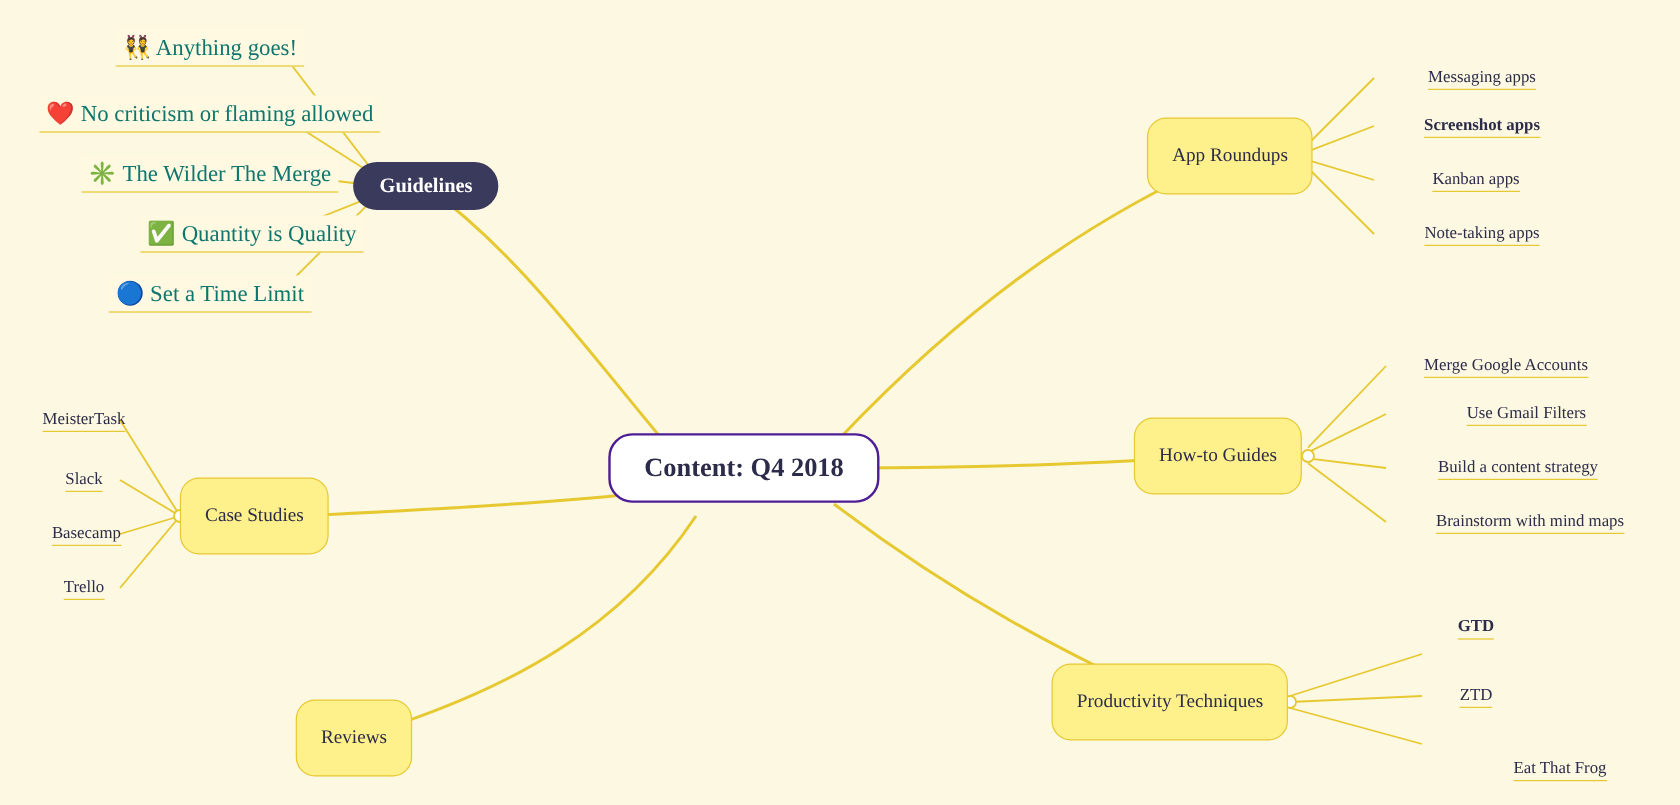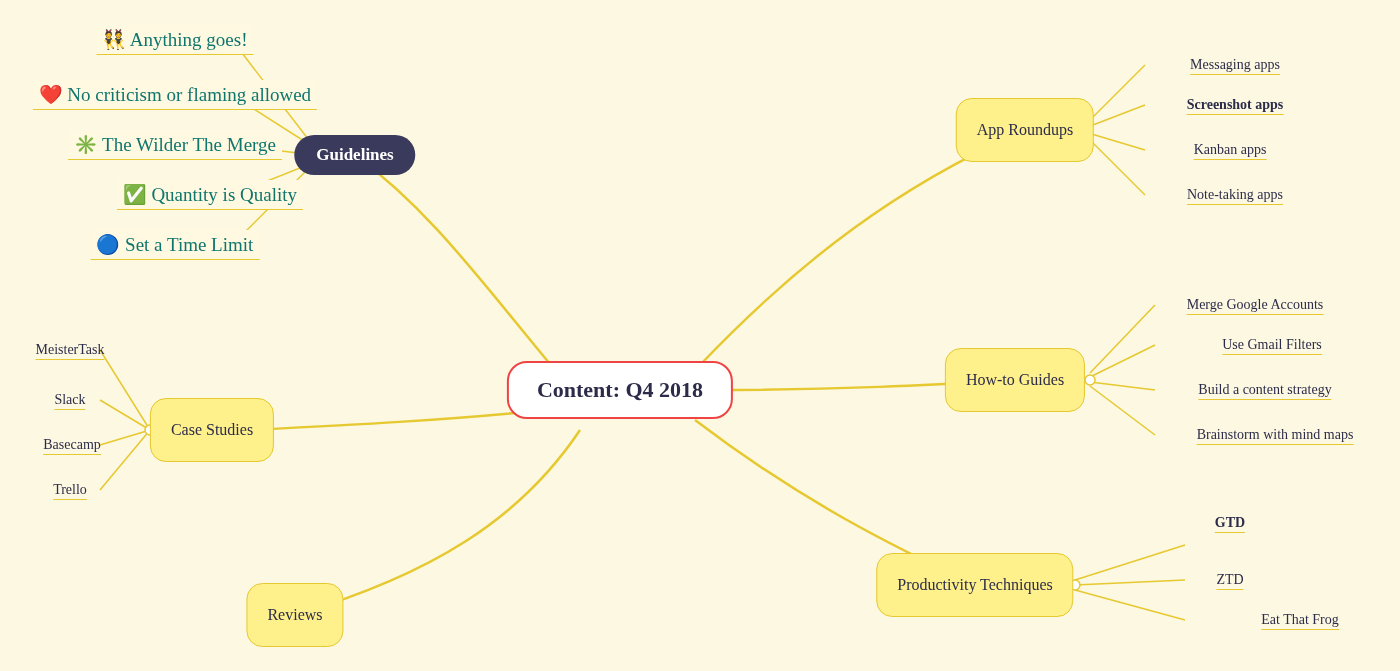--- a/index.html
+++ b/index.html
@@ -19,21 +19,21 @@
       pointer-events: none;
     }
     .node {
       position: absolute;
       transform: translate(-50%, -50%);
       text-align: left;
       white-space: nowrap;
     }
     .node-center {
       background: white;
-      border: 2px solid #ef4444;
+      border: 2px solid #4c1d95;
       border-radius: 20px;
       padding: 14px 28px;
       font-size: 22px;
       font-weight: bold;
       color: #2c2c4a;
     }
     .node-guidelines {
       background: #3a3a5c;
       border-radius: 20px;
       padding: 10px 22px;
@@ -204,15 +204,15 @@
 <div class="node" style="left: 975px; top: 585px;">
   <div class="node-yellow">Productivity Techniques</div>
 </div>
 
 <div class="node node-leaf" style="left: 1230px; top: 523px; font-weight: bold;">
   <span class="node-leaf-line">GTD</span>
 </div>
 <div class="node node-leaf" style="left: 1230px; top: 580px;">
   <span class="node-leaf-line">ZTD</span>
 </div>
-<div class="node node-leaf" style="left: 1300px; top: 620px;">
+<div class="node node-leaf" style="left: 1300px; top: 641px;">
   <span class="node-leaf-line">Eat That Frog</span>
 </div>
 
 </body></html>

